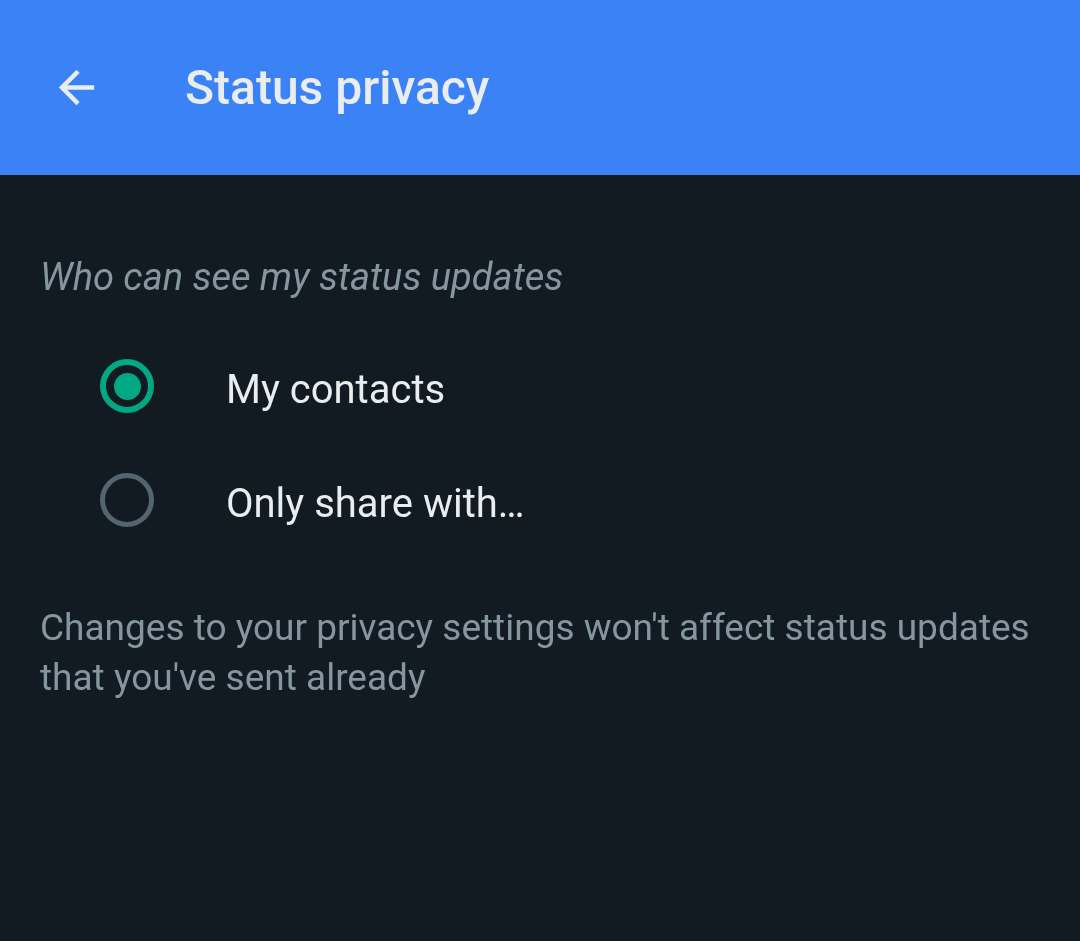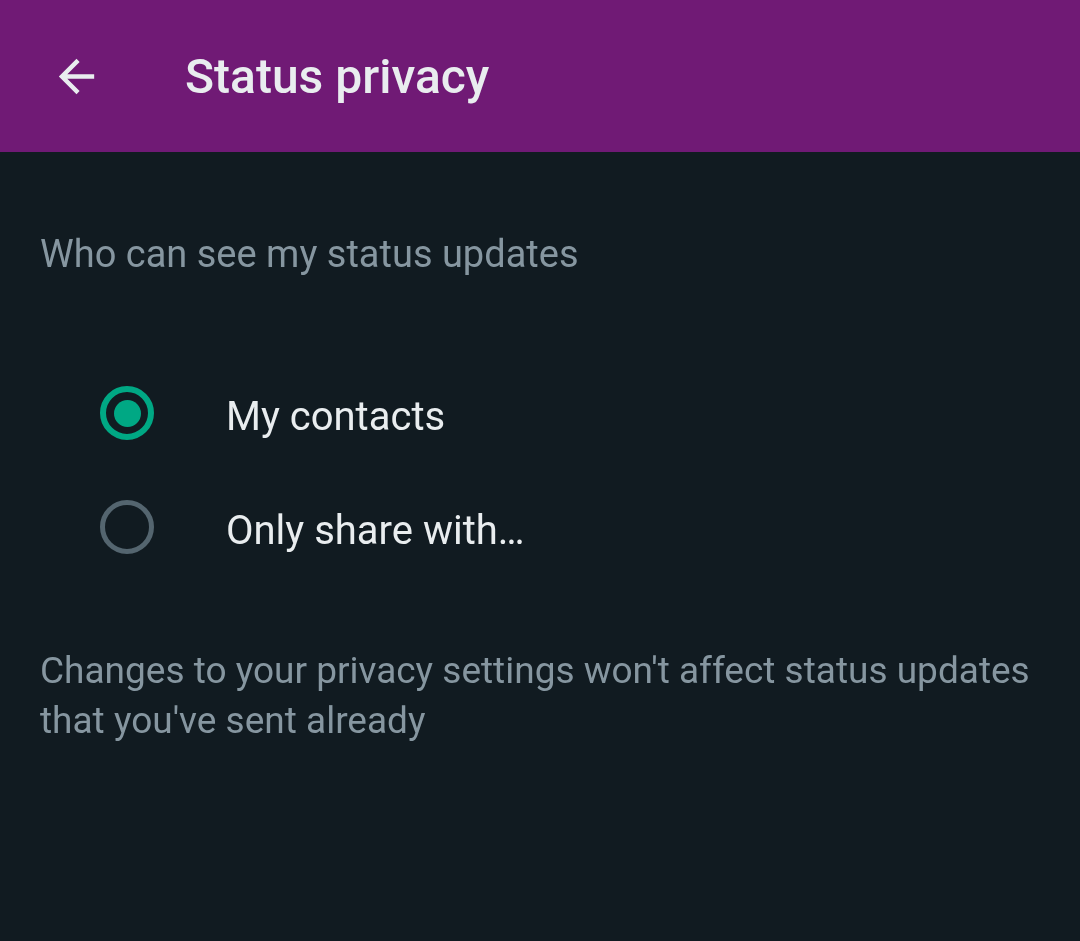--- a/index.html
+++ b/index.html
@@ -10,22 +10,22 @@
     
     body {
       width: 1080px;
       height: 941px;
       background-color: #111b21;
       font-family: -apple-system, BlinkMacSystemFont, 'Segoe UI', Roboto, Helvetica, Arial, sans-serif;
       overflow: hidden;
     }
     
     .header {
-      background-color: #701a75;
-      height: 152px;
+      background-color: #3b82f6;
+      height: 175px;
       display: flex;
       align-items: center;
       padding-left: 50px;
     }
     
     .back-icon {
       width: 53px;
       height: 53px;
       display: flex;
       align-items: center;
@@ -46,21 +46,22 @@
     }
     
     .content {
       padding: 80px 40px 0 40px;
     }
     
     .section-heading {
       color: #8696a0;
       font-size: 38px;
       font-weight: 400;
-      margin-bottom: 80px;
+      margin-bottom: 30px;
+      font-style: italic;
     }
     
     .radio-option {
       display: flex;
       align-items: flex-end;
       padding: 30px 60px;
       cursor: pointer;
     }
     
     .radio-button {
@@ -94,21 +95,21 @@
       color: #e9edef;
       font-size: 40px;
       font-weight: 400;
     }
     
     .footer-text {
       color: #8696a0;
       font-size: 37px;
       font-weight: 400;
       line-height: 1.35;
-      margin-top: 62px;
+      margin-top: 46px;
       padding: 0 0px;
     }
   </style>
 </head>
 <body>
 
 <div class="header">
   <div class="back-icon">
     <svg viewBox="0 0 24 24">
       <path d="M20 11H7.83l5.59-5.59L12 4l-8 8 8 8 1.41-1.41L7.83 13H20v-2z" fill="#e9edef"></path>

